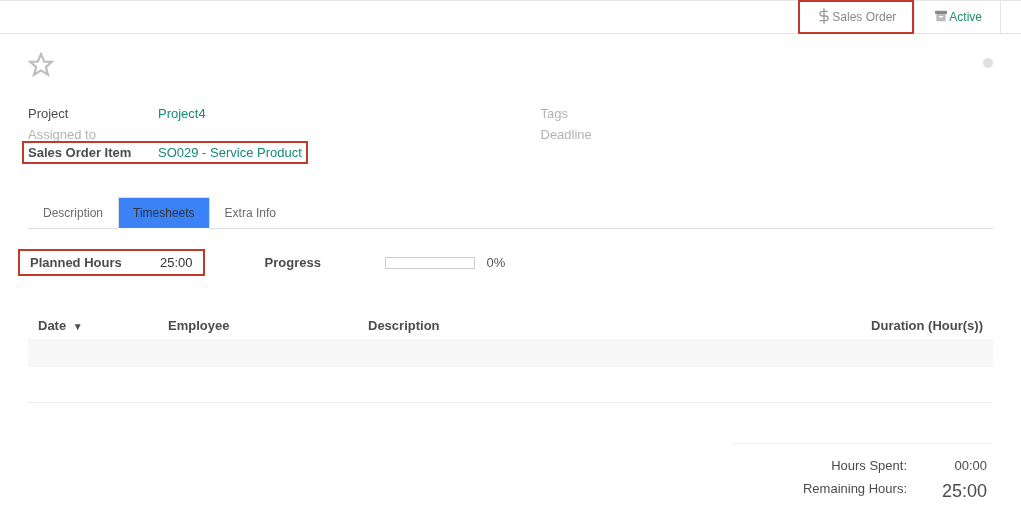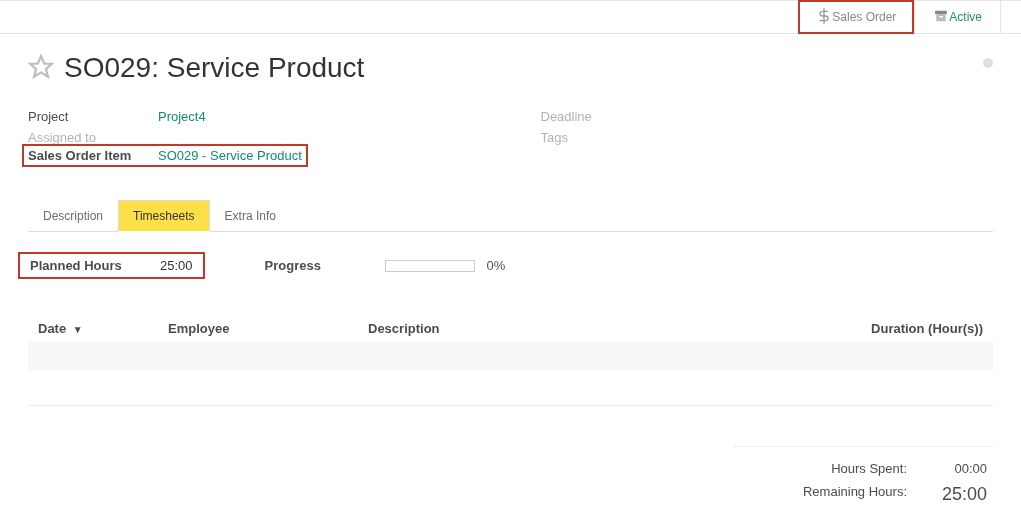--- a/index.html
+++ b/index.html
@@ -95,21 +95,21 @@
     font-size: 12px;
     color: #6b6b6b;
     border: 1px solid transparent;
     border-bottom: none;
     cursor: pointer;
     position: relative;
     top: 1px;
   }
   .tab.active {
     border-color: #ddd;
-    background: #fde047;
+    background: #3b82f6;
     color: #333;
     border-bottom: 1px solid #fff;
   }
 
   .tabcontent-row {
     display: flex;
     gap: 60px;
     margin-bottom: 36px;
   }
   .ph-highlight {
@@ -198,21 +198,20 @@
 </div>
 
 <div class="page">
 
   <div class="title-row">
     <span class="star-icon">
       <svg viewBox="0 0 24 24">
           <polygon points="12,2 15,9 22,9 16.5,14 18.5,21 12,17 5.5,21 7.5,14 2,9 9,9"></polygon>
         </svg>
     </span>
-    <h1 class="title">SO029: Service Product</h1>
     <span class="kanban-dot"></span>
   </div>
 
   <div class="fields">
     <div class="col">
       <div class="field-row">
         <span class="field-label">Project</span>
         <span class="field-value link">Project4</span>
       </div>
       <div class="field-row">
@@ -221,25 +220,25 @@
       </div>
       <div class="soi-highlight">
         <div class="field-row" style="padding:0;">
           <span class="field-label" style="font-weight:600">Sales Order Item</span>
           <span class="field-value link">SO029 - Service Product</span>
         </div>
       </div>
     </div>
     <div class="col">
       <div class="field-row">
+        <span class="field-label muted">Tags</span>
+        <span class="field-value"></span>
+      </div>
+      <div class="field-row">
         <span class="field-label muted">Deadline</span>
-        <span class="field-value"></span>
-      </div>
-      <div class="field-row">
-        <span class="field-label muted">Tags</span>
         <span class="field-value"></span>
       </div>
     </div>
   </div>
 
   <div class="tabs">
     <div class="tab">Description</div>
     <div class="tab active">Timesheets</div>
     <div class="tab">Extra Info</div>
   </div>

